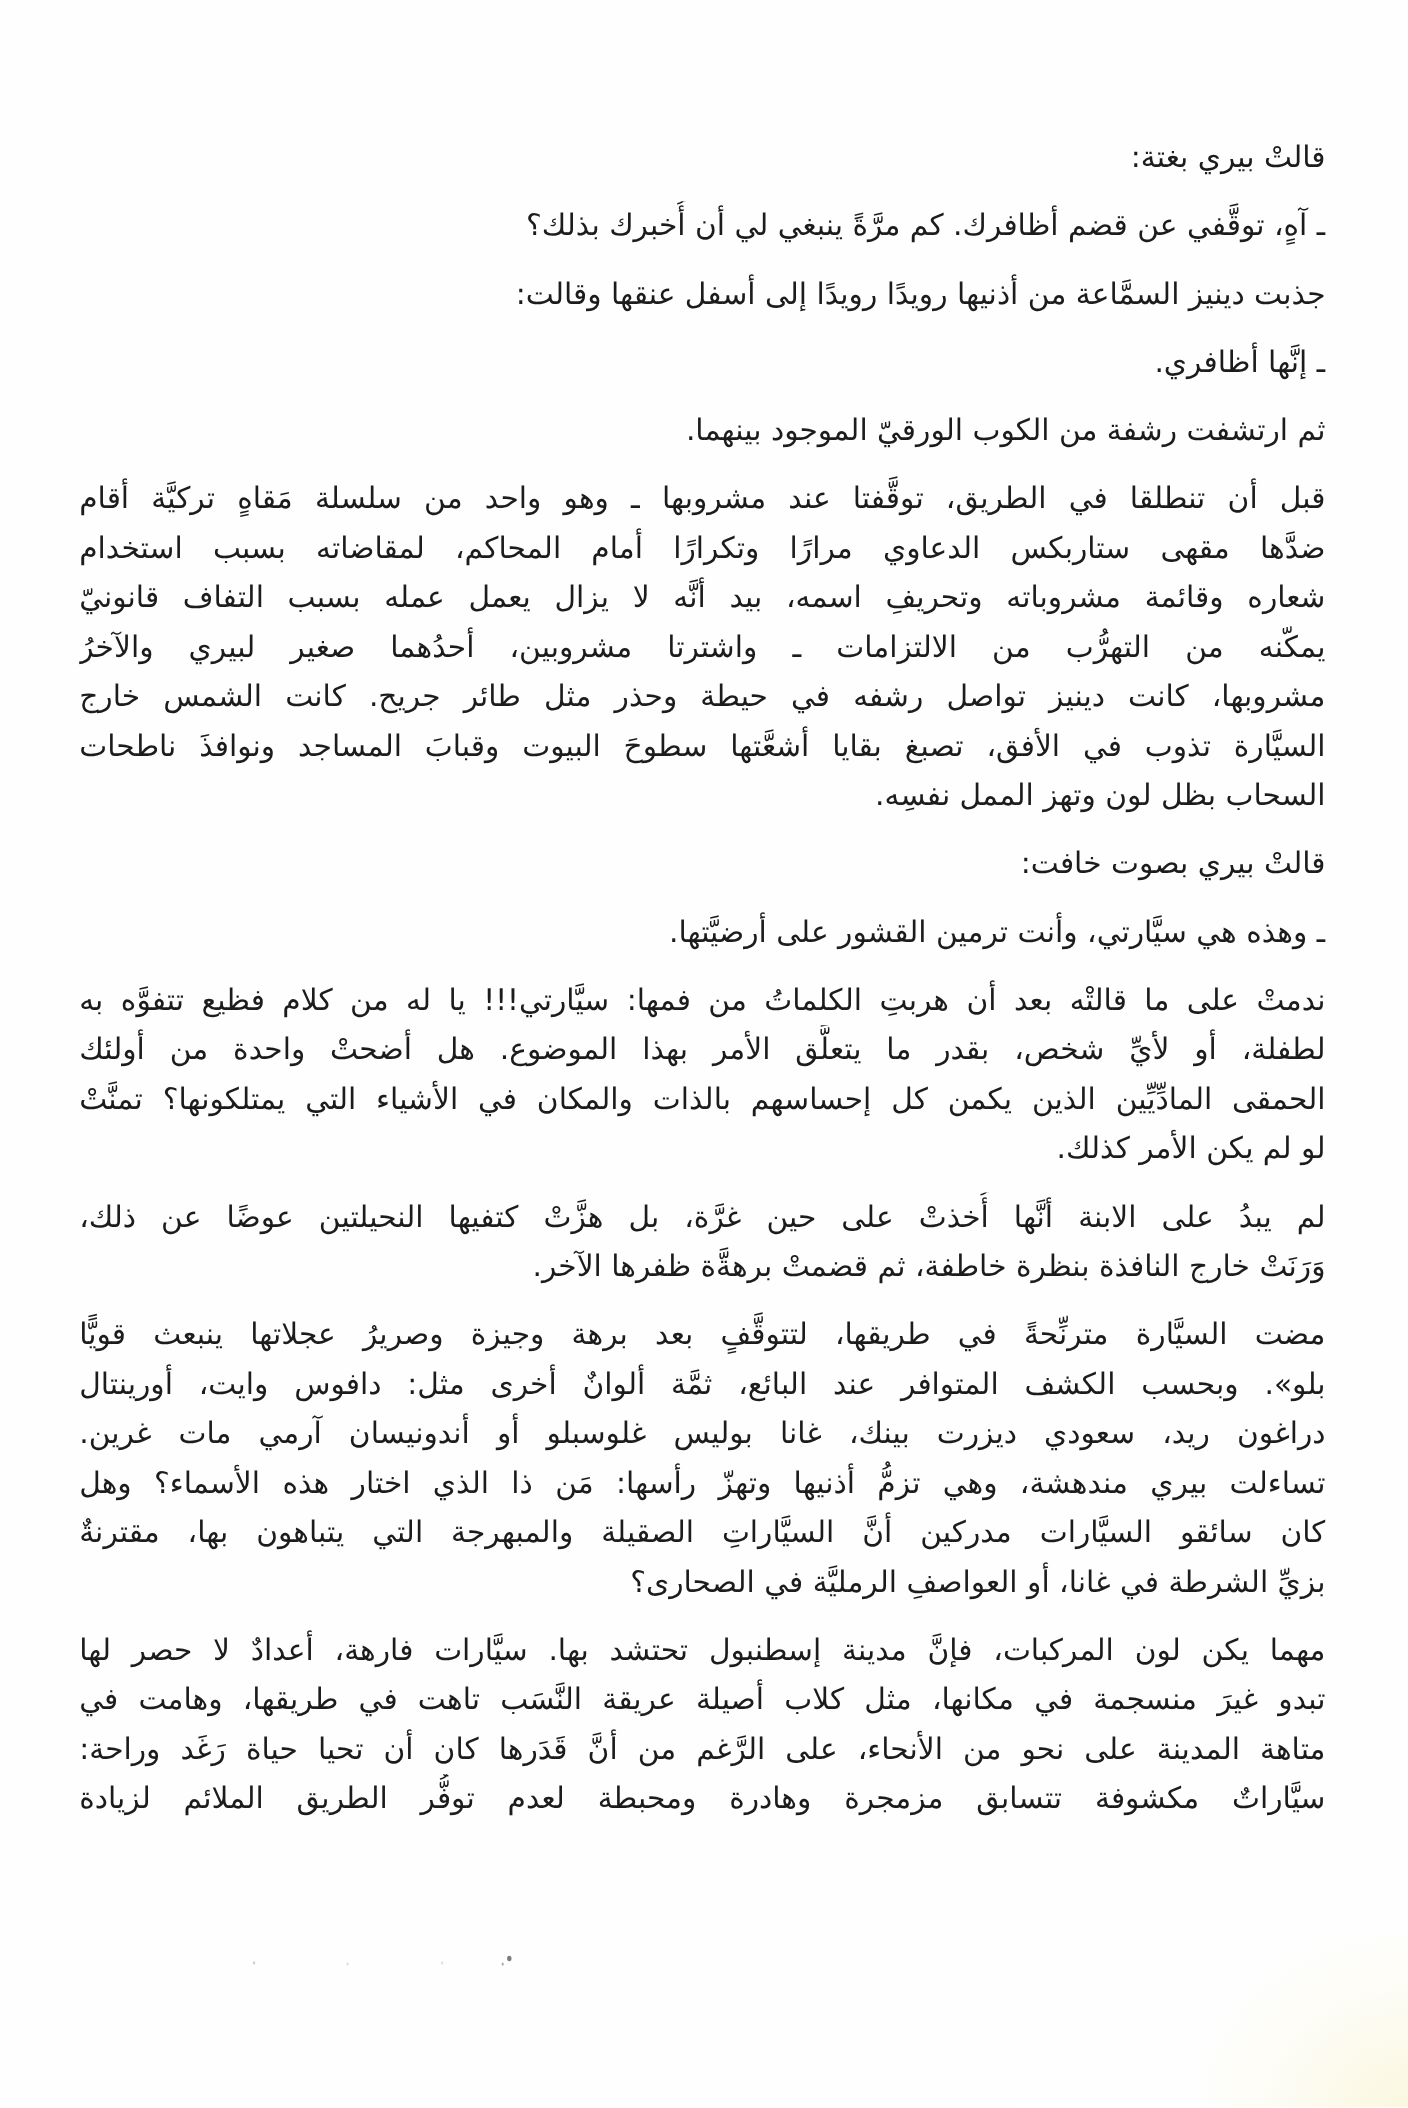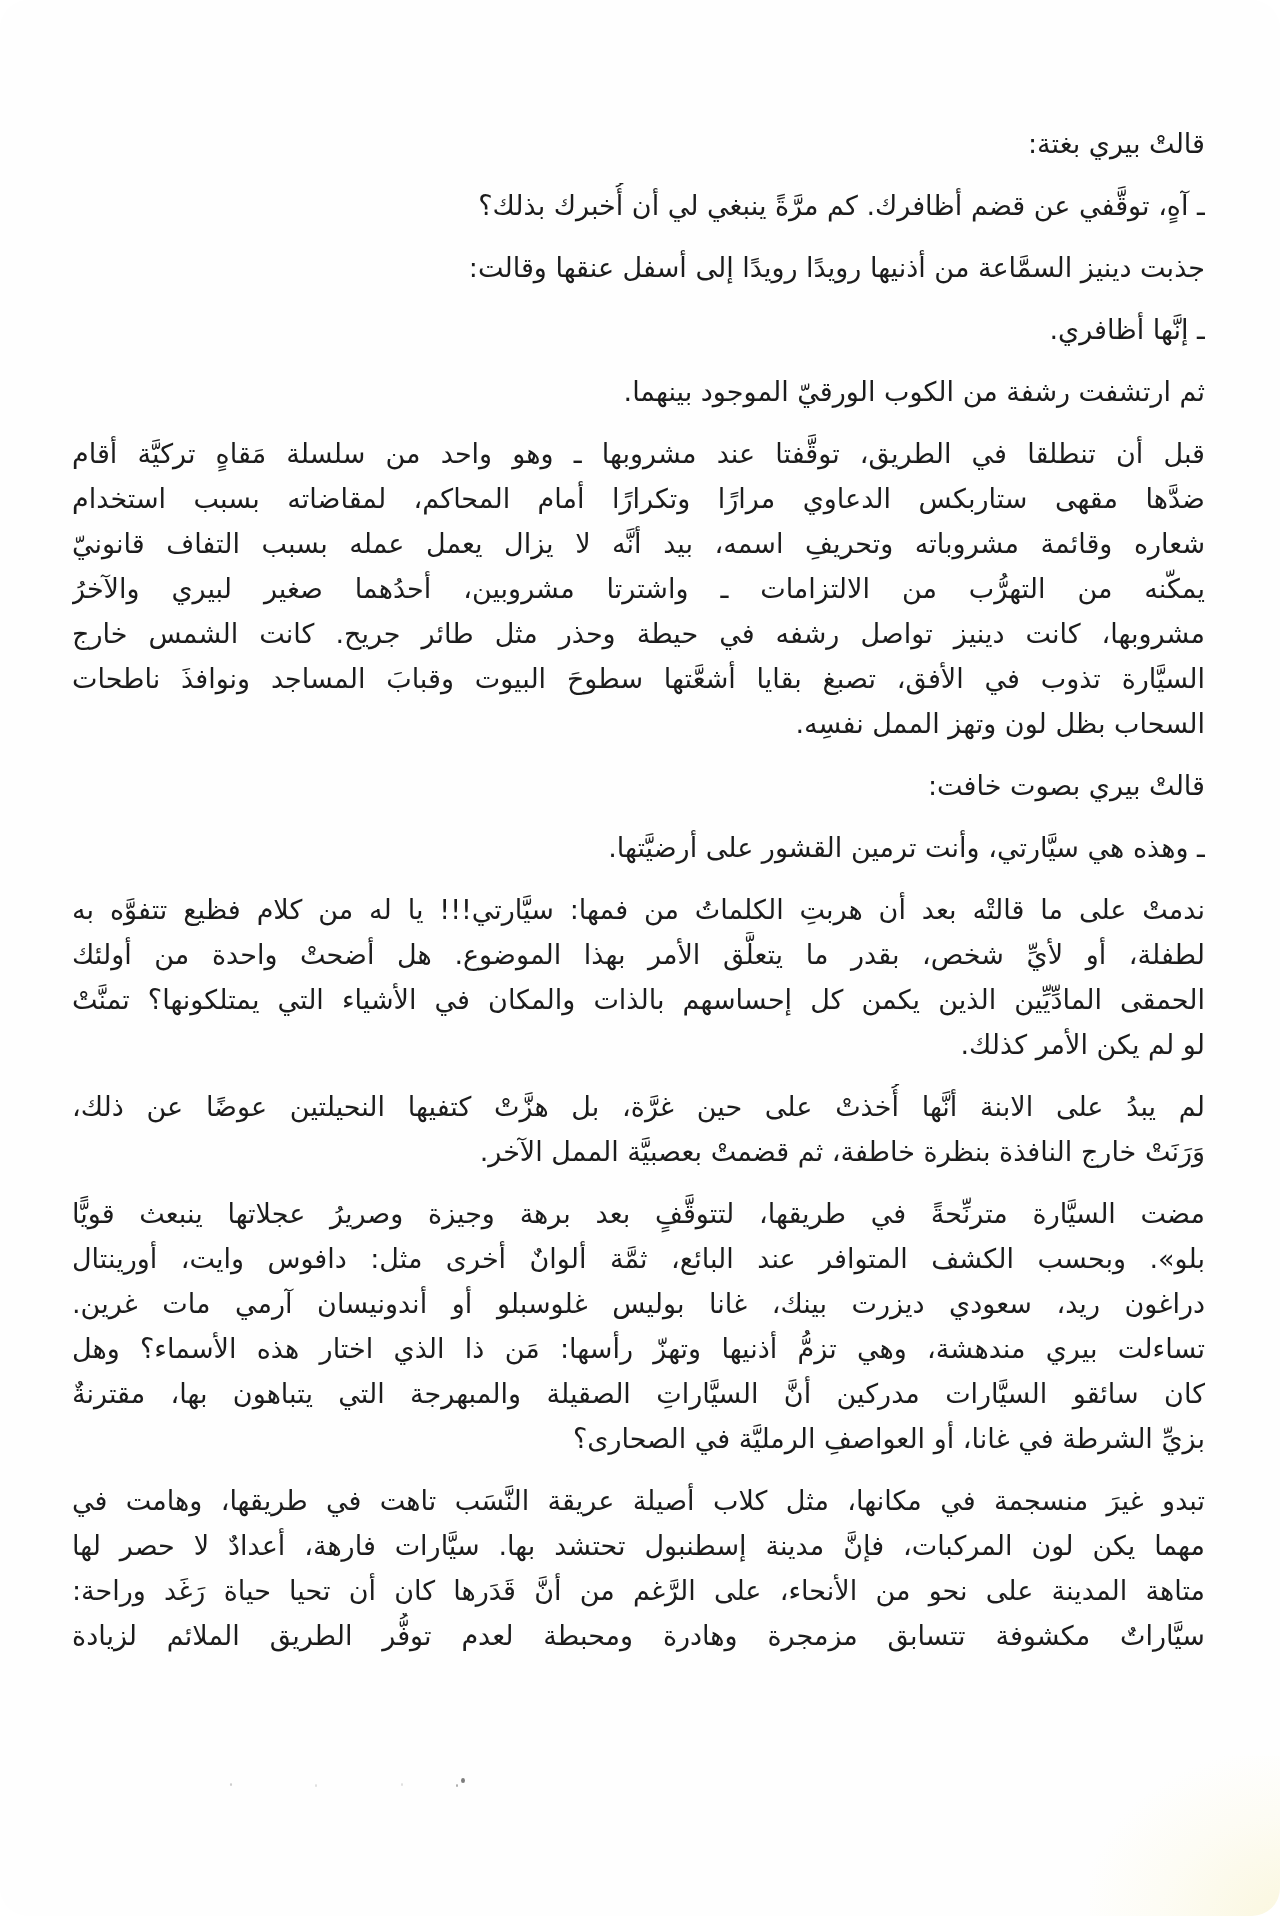--- a/index.html
+++ b/index.html
@@ -8,21 +8,20 @@
     background: #ffffff;
   }
   .page {
     position: relative;
     width: 1280px;
     height: 1916px;
     background: #fefefe;
     overflow: hidden;
     font-family: "DejaVu Sans", sans-serif;
     color: #1c1c1c;
-    border-radius: 28px;
   }
   .text-block {
     position: absolute;
     top: 121px;
     right: 75px;
     width: 1133px;
     direction: rtl;
   }
   .para {
     margin: 0 0 17px 0;
@@ -106,32 +105,32 @@
         <div class="line">ـ وهذه هي سيَّارتي، وأنت ترمين القشور على أرضيَّتها.</div>
       </div>
       <div class="para">
         <div class="line fill">ندمتْ على ما قالتْه بعد أن هربتِ الكلماتُ من فمها: سيَّارتي!!! يا له من كلام فظيع تتفوَّه به</div>
         <div class="line fill">لطفلة، أو لأيِّ شخص، بقدر ما يتعلَّق الأمر بهذا الموضوع. هل أضحتْ واحدة من أولئك</div>
         <div class="line fill">الحمقى المادِّيِّين الذين يكمن كل إحساسهم بالذات والمكان في الأشياء التي يمتلكونها؟ تمنَّتْ</div>
         <div class="line">لو لم يكن الأمر كذلك.</div>
       </div>
       <div class="para">
         <div class="line fill">لم يبدُ على الابنة أنَّها أُخذتْ على حين غرَّة، بل هزَّتْ كتفيها النحيلتين عوضًا عن ذلك،</div>
-        <div class="line">وَرَنَتْ خارج النافذة بنظرة خاطفة، ثم قضمتْ بعصبيَّة الممل الآخر.</div>
+        <div class="line">وَرَنَتْ خارج النافذة بنظرة خاطفة، ثم قضمتْ برهةَّة ظفرها الآخر.</div>
       </div>
       <div class="para">
         <div class="line fill">مضت السيَّارة مترنِّحةً في طريقها، لتتوقَّفٍ بعد برهة وجيزة وصريرُ عجلاتها ينبعث قويًّا</div>
         <div class="line fill">بلو». وبحسب الكشف المتوافر عند البائع، ثمَّة ألوانٌ أخرى مثل: دافوس وايت، أورينتال</div>
         <div class="line fill">دراغون ريد، سعودي ديزرت بينك، غانا بوليس غلوسبلو أو أندونيسان آرمي مات غرين.</div>
         <div class="line fill">تساءلت بيري مندهشة، وهي تزمُّ أذنيها وتهزّ رأسها: مَن ذا الذي اختار هذه الأسماء؟ وهل</div>
         <div class="line fill">كان سائقو السيَّارات مدركين أنَّ السيَّاراتِ الصقيلة والمبهرجة التي يتباهون بها، مقترنةٌ</div>
         <div class="line">بزيِّ الشرطة في غانا، أو العواصفِ الرمليَّة في الصحارى؟</div>
       </div>
       <div class="para">
+        <div class="line fill">مهما يكن لون المركبات، فإنَّ مدينة إسطنبول تحتشد بها. سيَّارات فارهة، أعدادٌ لا حصر لها</div>
         <div class="line fill">تبدو غيرَ منسجمة في مكانها، مثل كلاب أصيلة عريقة النَّسَب تاهت في طريقها، وهامت في</div>
-        <div class="line fill">مهما يكن لون المركبات، فإنَّ مدينة إسطنبول تحتشد بها. سيَّارات فارهة، أعدادٌ لا حصر لها</div>
         <div class="line fill">متاهة المدينة على نحو من الأنحاء، على الرَّغم من أنَّ قَدَرها كان أن تحيا حياة رَغَد وراحة:</div>
         <div class="line fill">سيَّاراتٌ مكشوفة تتسابق مزمجرة وهادرة ومحبطة لعدم توفُّر الطريق الملائم لزيادة</div>
       </div>
     </main>
   <div class="specks"></div>
   <div class="corner-tint"></div>
 </div>
 
 </body></html>

